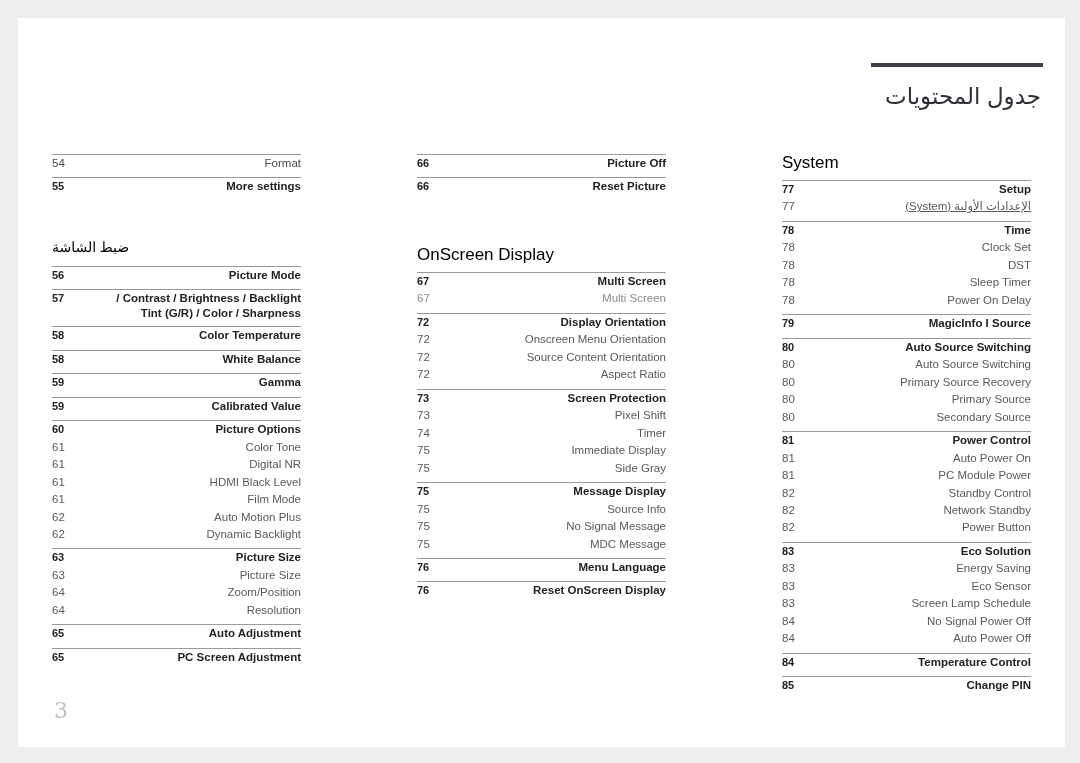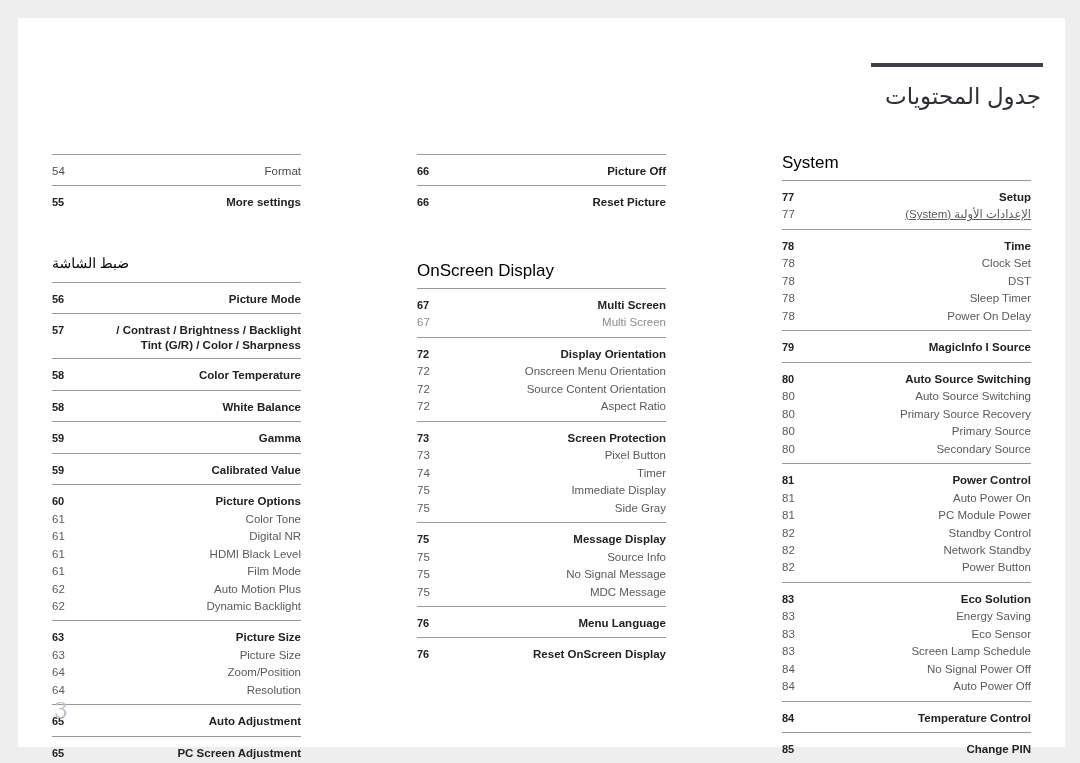--- a/index.html
+++ b/index.html
@@ -73,21 +73,21 @@
     font-size:14px;
     padding-bottom:11px;
     font-family:Liberation Serif, serif;
   }
   .sec-spacer-lg{height:45px;}
   .sec-spacer-md{height:40px;}
 
   
   .group{
     border-top:1px solid #9a9a9a;
-    padding-top:8px;
+    padding-top:0;
     padding-bottom:5px;
   }
 
   .row{
     display:flex;
     flex-direction:row;
     align-items:baseline;
     direction:ltr;
     line-height:1.52;
   }
@@ -306,21 +306,21 @@
             <span class="label">Aspect Ratio</span>
           </div>
         </div>
         <div class="group">
           <div class="row main">
             <span class="pg">73</span>
             <span class="label">Screen Protection</span>
           </div>
           <div class="row sub">
             <span class="pg">73</span>
-            <span class="label">Pixel Button</span>
+            <span class="label">Pixel Shift</span>
           </div>
           <div class="row sub">
             <span class="pg">74</span>
             <span class="label">Timer</span>
           </div>
           <div class="row sub">
             <span class="pg">75</span>
             <span class="label">Immediate Display</span>
           </div>
           <div class="row sub">

